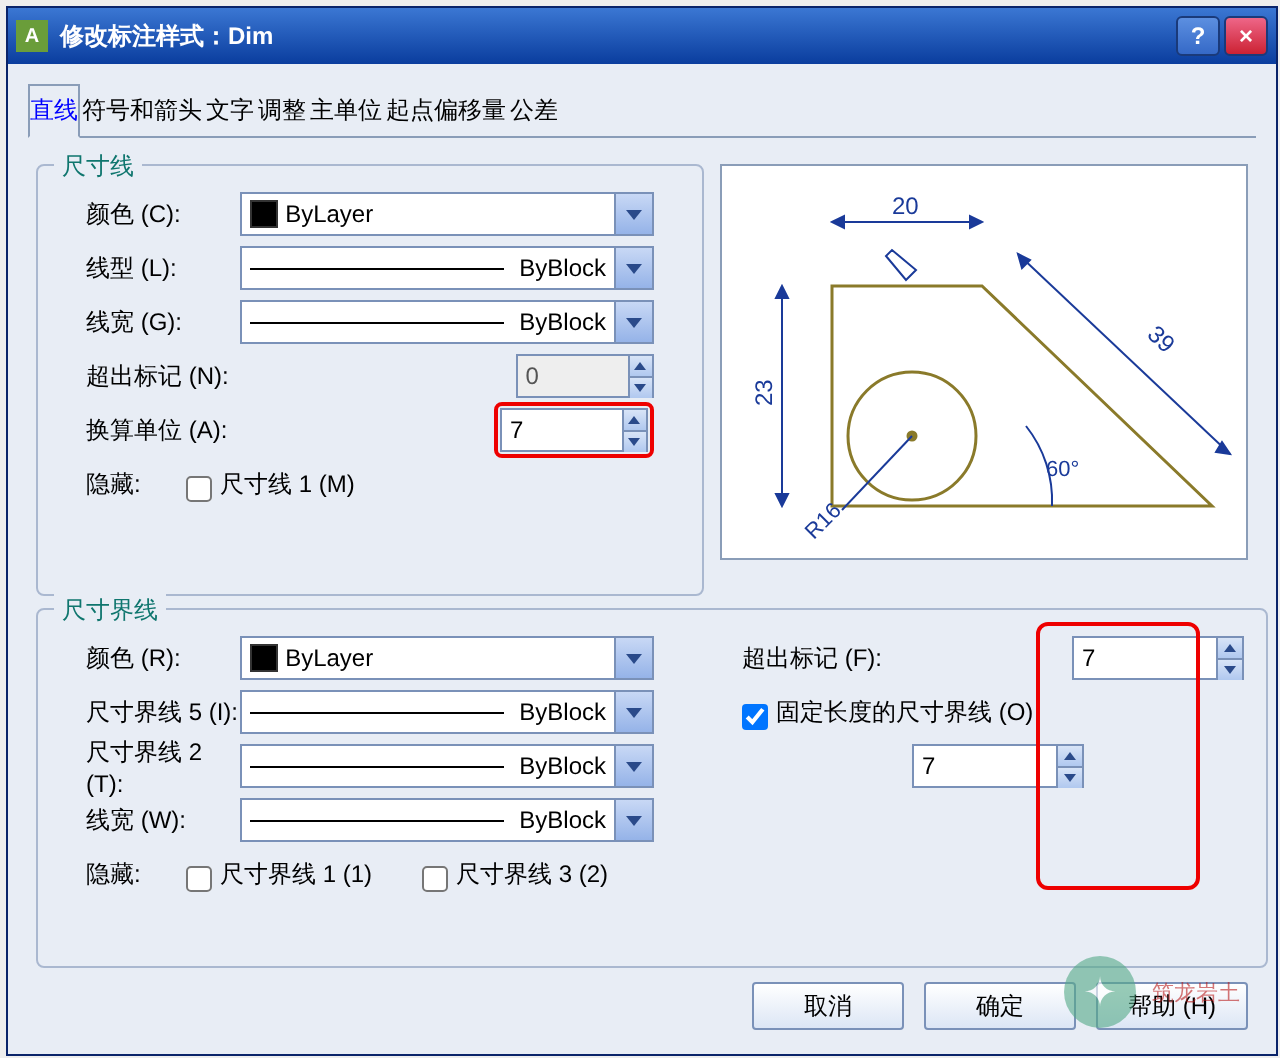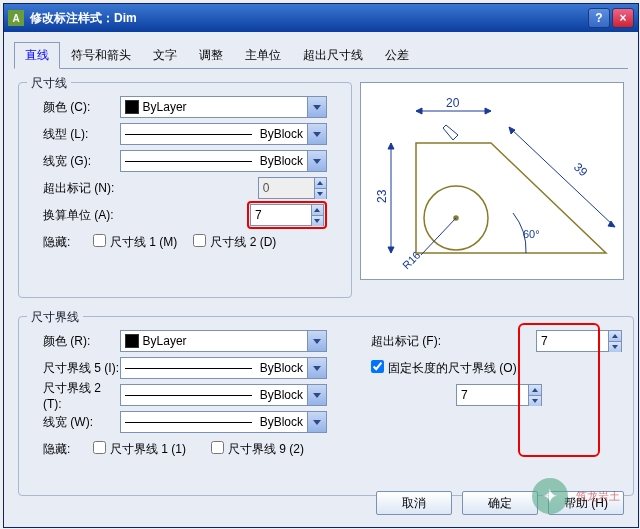--- a/index.html
+++ b/index.html
@@ -4,40 +4,40 @@
 <style>
 body{margin:0;font-family:"Microsoft YaHei",Tahoma,sans-serif;font-size:12px;background:#eee}
 .dialog{width:634px;height:523px;margin:3px;background:#E8EDF5;border:1px solid #0A246A;position:relative}
 .titlebar{height:28px;background:linear-gradient(#3b77d3,#0a3d9e);display:flex;align-items:center;color:#fff;font-weight:bold;padding:0 4px}
 .app-icon{width:16px;height:16px;background:#6a9d3a;margin-right:6px;display:flex;align-items:center;justify-content:center;font-size:10px}
 .titlebar .title{flex:1}
 .win-btns{display:flex;gap:2px}
 .win-btn{width:20px;height:18px;background:linear-gradient(#5c8fe0,#3569c7);border:1px solid #1a3a7a;border-radius:3px;display:flex;align-items:center;justify-content:center;color:#fff;font-weight:bold;font-size:12px}
 .win-btn.close{background:linear-gradient(#e68,#c23)}
 .tabs{display:flex;margin:10px 10px 0;border-bottom:1px solid #8a9db8}
-.tab{padding:4px 10px;border:1px solid transparent;cursor:pointer;margin-bottom:-1px}
+.tab{padding:4px 0;border:1px solid transparent;cursor:pointer;margin-bottom:-1px}
 .tab.active{border:1px solid #8a9db8;border-bottom:1px solid #E8EDF5;background:#E8EDF5;color:#00f}
 .fieldset{position:absolute;border:1px solid #aab8d0;border-radius:4px;padding:8px}
-.legend{position:absolute;top:-8px;left:8px;background:#E8EDF5;padding:0 4px;color:#0f172a}
+.legend{position:absolute;top:-8px;left:8px;background:#E8EDF5;padding:0 4px;color:#0f766e}
 .row{display:flex;align-items:center;margin:5px 16px;height:22px}
 .lbl{width:82px}
 .combo{display:flex;align-items:center;border:1px solid #7a91b8;background:#fff;height:20px}
 .combo .disp{flex:1;display:flex;align-items:center;padding:0 4px;gap:4px}
 .combo .btn{width:18px;height:20px;background:linear-gradient(#c8d8f5,#95b3e8);border-left:1px solid #7a91b8;display:flex;align-items:center;justify-content:center}
 .tri{width:0;height:0;border-left:4px solid transparent;border-right:4px solid transparent;border-top:5px solid #2a4a8a}
 .sw{width:12px;height:12px;border:1px solid #333;background:#000}
 .ln{flex:1;height:1px;background:#000;margin-right:4px}
 .spin{display:flex;align-items:center;border:1px solid #7a91b8;background:#fff;height:20px}
 .spin input{border:none;width:100%;height:18px;padding:0 4px;font-size:12px;outline:none}
 .spin .btns{display:flex;flex-direction:column;width:16px;border-left:1px solid #7a91b8}
 .spin .sb{height:10px;background:linear-gradient(#d8e4f7,#b0c8ef);display:flex;align-items:center;justify-content:center}
 .spin .sb:first-child{border-bottom:1px solid #7a91b8}
 .ar-up{width:0;height:0;border-left:3px solid transparent;border-right:3px solid transparent;border-bottom:4px solid #2a4a8a}
 .ar-dn{width:0;height:0;border-left:3px solid transparent;border-right:3px solid transparent;border-top:4px solid #2a4a8a}
-.chk{display:flex;align-items:flex-start;gap:4px}
+.chk{display:flex;align-items:flex-end;gap:4px}
 .chk input{margin:0}
 .hl-red{border:2px solid #e00;border-radius:4px;padding:1px}
 .preview{position:absolute;top:78px;right:14px;width:262px;height:196px;border:1px solid #8a9db8;background:#fff}
 .bot-btns{position:absolute;bottom:12px;right:14px;display:flex;gap:10px}
 .btn-std{width:74px;height:22px;border:1px solid #7a91b8;background:linear-gradient(#fff,#dce6f5);border-radius:2px;display:flex;align-items:center;justify-content:center;cursor:pointer}
 .watermark{position:absolute;bottom:15px;right:20px;display:flex;align-items:center;gap:8px;opacity:0.6}
 .wm-ico{width:36px;height:36px;border-radius:50%;background:#5a8;display:flex;align-items:center;justify-content:center;color:#fff;font-size:20px}
 .dis{background:#eee;color:#888}
 </style>
 </head>
@@ -52,21 +52,21 @@
    <div class="win-btn close">×</div>
   </div>
  </div>
 
  <div class="tabs">
   <div class="tab active">直线</div>
   <div class="tab">符号和箭头</div>
   <div class="tab">文字</div>
   <div class="tab">调整</div>
   <div class="tab">主单位</div>
-  <div class="tab">超出尺寸线</div>
+  <div class="tab">起点偏移量</div>
   <div class="tab">公差</div>
  </div>
 
  <div class="fieldset" style="top:78px;left:14px;width:316px;height:198px">
   <div class="legend">尺寸线</div>
   <div class="row">
    <div class="lbl">颜色 (C):</div>
    <div class="combo" style="width:220px">
     <div class="disp">
             <div class="sw"></div>
@@ -133,28 +133,24 @@
     </div>
    </div>
   </div>
   <div class="row">
    <div class="lbl" style="width:50px">隐藏:</div>
    <label class="chk">
           <input type="checkbox" style="">
           <span>尺寸线 1 (M)</span>
         </label>
    <div style="width:16px"></div>
-   <label class="chk">
-          <input type="checkbox" style="">
-          <span>尺寸线 2 (D)</span>
-        </label>
-  </div>
- </div>
-
- <div class="fieldset" style="top:312px;left:14px;width:598px;height:162px">
+  </div>
+ </div>
+
+ <div class="fieldset" style="top:300px;left:14px;width:598px;height:162px">
   <div class="legend">尺寸界线</div>
   <div style="display:flex">
    <div style="width:316px">
     <div class="row">
      <div class="lbl">颜色 (R):</div>
      <div class="combo" style="width:220px">
       <div class="disp">
                 <div class="sw"></div>
                 <span>ByLayer</span>
               </div>
@@ -201,21 +197,21 @@
     </div>
     <div class="row">
      <div class="lbl" style="width:50px">隐藏:</div>
      <label class="chk">
               <input type="checkbox" style="">
               <span>尺寸界线 1 (1)</span>
             </label>
      <div style="width:25px"></div>
      <label class="chk">
               <input type="checkbox" style="">
-              <span>尺寸界线 9 (2)</span>
+              <span>尺寸界线 3 (2)</span>
             </label>
     </div>
    </div>
    <div style="flex:1;padding-left:12px;position:relative">
     <div class="row">
      <div class="lbl" style="width:110px">超出标记 (F):</div>
      <div style="width:55px"></div>
      <div class="spin" style="width:84px">
       <input value="7" style="">
       <div class="btns">

